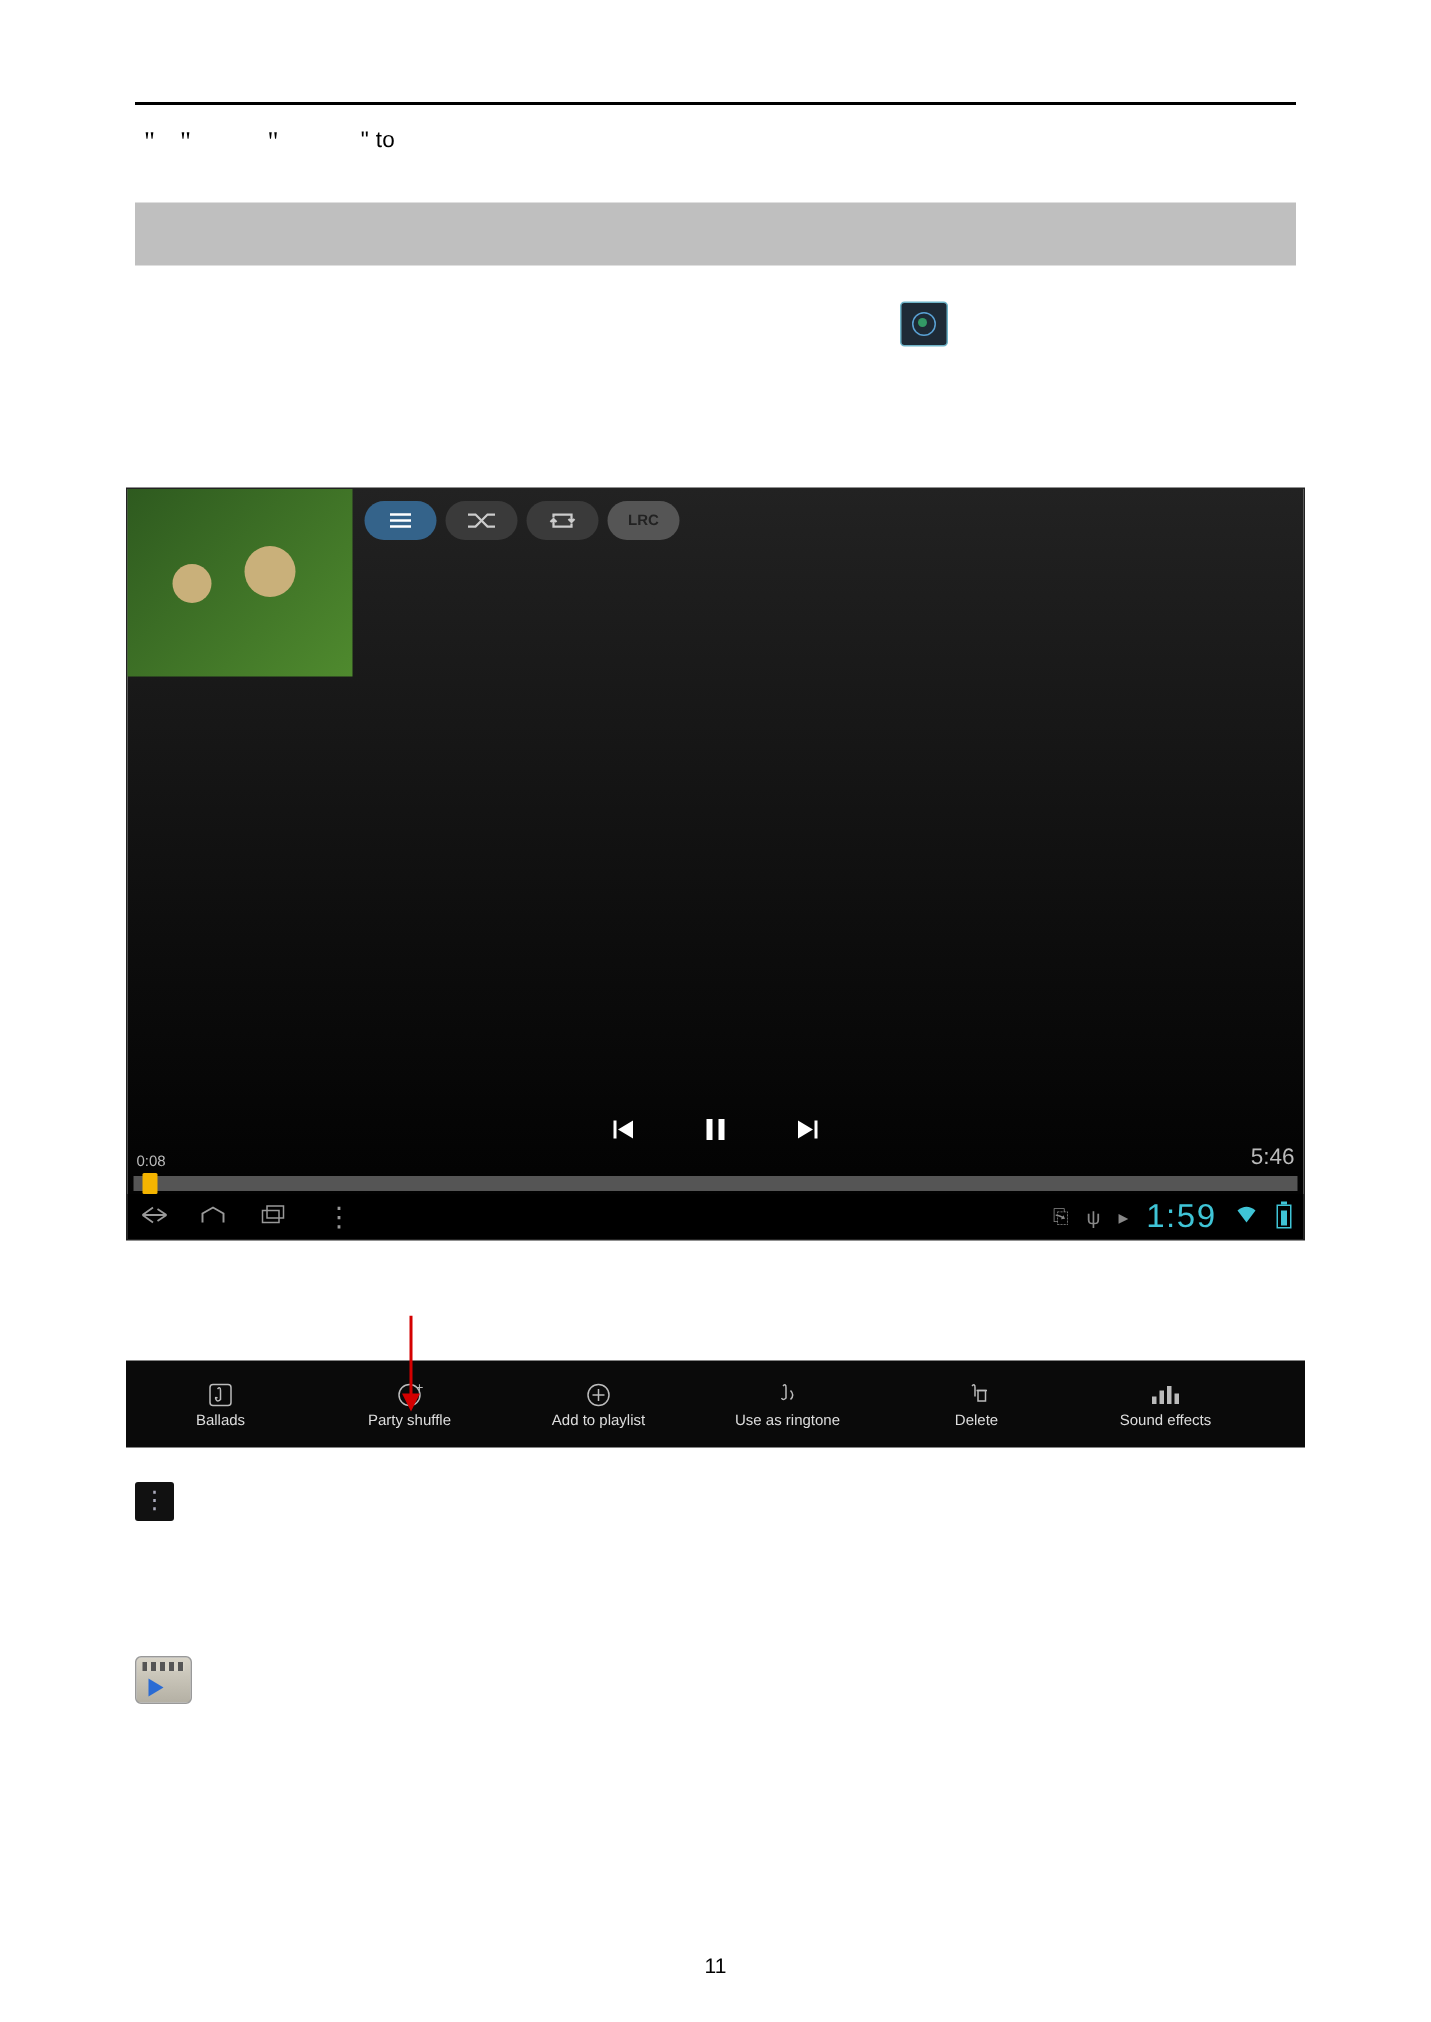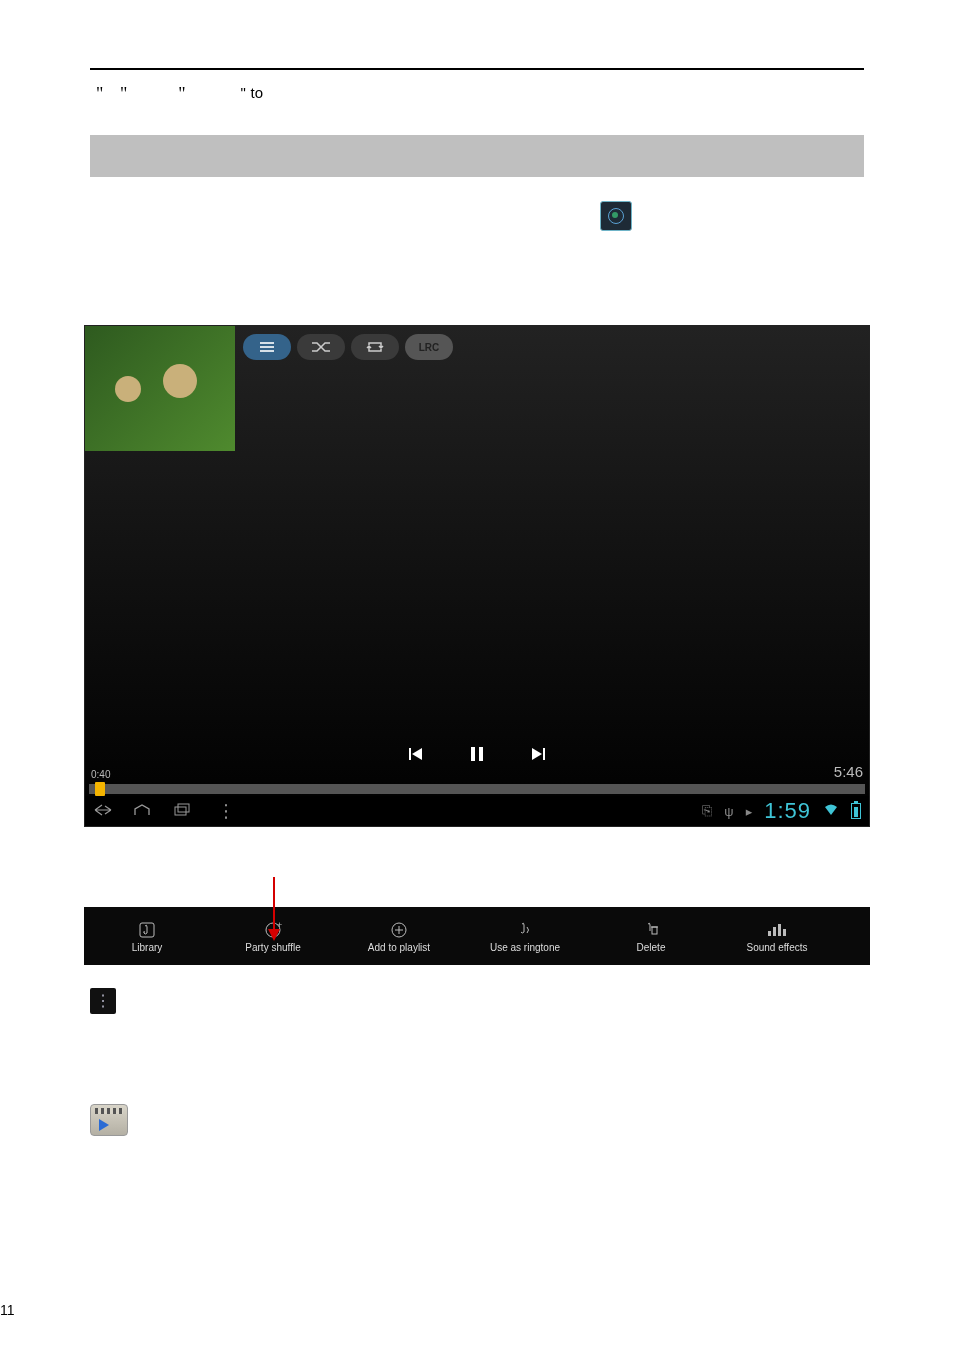--- a/index.html
+++ b/index.html
@@ -52,21 +52,21 @@
   .mitem{flex:1;color:#ddd;font-size:10px;display:flex;flex-direction:column;align-items:center;justify-content:center;gap:2px}
   .mitem .ic{width:20px;height:20px;display:flex;align-items:center;justify-content:center;color:#bbb;font-size:16px}
   .menubar .tail{width:30px;text-align:center;color:#555;font-size:10px}
 
   .inline-over{display:inline-block;width:26px;height:26px;background:#111;color:#aab;text-align:center;line-height:26px;vertical-align:-7px;border-radius:2px}
 
   .video-icon{display:inline-block;width:36px;height:30px;border-radius:4px;background:linear-gradient(#d8d4c8,#b4b0a4);vertical-align:-8px;position:relative;border:1px solid #999}
   .video-icon::before{content:"";position:absolute;left:4px;right:4px;top:3px;height:6px;background:repeating-linear-gradient(90deg,#555 0 3px,#d8d4c8 3px 6px)}
   .video-icon::after{content:"";position:absolute;left:8px;bottom:4px;width:0;height:0;border-left:10px solid #2a6bd4;border-top:6px solid transparent;border-bottom:6px solid transparent}
 
-  .footer{position:absolute;bottom:30px;left:0;right:0;font-size:14px}
+  .footer{position:absolute;bottom:30px;left:0;right:0;text-align:center;font-size:14px}
 </style>
 </head>
 <body>
 
 <div class="page">
 
   <hr class="hr">
 
   <div class="line1">
     <span class="q">"</span>
@@ -132,21 +132,21 @@
           </svg>
       </span>
       <span>
         <svg width="16" height="16" viewBox="0 0 16 16">
             <rect x="13" y="2" width="2" height="12" fill="#fff"></rect>
             <path d="M2 2 L12 8 L2 14 Z" fill="#fff"></path>
           </svg>
       </span>
     </div>
 
-    <div class="timeL">0:40</div>
+    <div class="timeL">0:08</div>
     <div class="timeR">5:46</div>
     <div class="progress">
       <div class="knob"></div>
     </div>
 
     <div class="sysbar">
       <div class="nav">
         <span>
           <svg width="20" height="12" viewBox="0 0 20 12">
               <path d="M2 6 L9 1 M2 6 L9 11 M2 6 L18 6 M18 6 L12 2 M18 6 L12 10" stroke="#999" stroke-width="1.2" fill="none"></path>
@@ -188,21 +188,21 @@
   </div>
 
   <div class="menubar">
     <div class="mitem">
       <div class="ic">
         <svg width="18" height="18" viewBox="0 0 18 18">
             <rect x="2" y="2" width="14" height="14" rx="2" fill="none" stroke="#bbb"></rect>
             <path d="M7 5 Q9 3 9 6 L9 12 Q7 14 6 12 Q5 10 7 11" stroke="#bbb" fill="none"></path>
           </svg>
       </div>
-      <span>Library</span>
+      <span>Ballads</span>
     </div>
     <div class="mitem">
       <div class="ic">
         <svg width="18" height="18" viewBox="0 0 18 18">
             <circle cx="9" cy="9" r="7" fill="none" stroke="#bbb"></circle>
             <text x="13" y="7" font-size="9" fill="#bbb">+</text>
           </svg>
       </div>
       <span>Party shuffle</span>
     </div>

